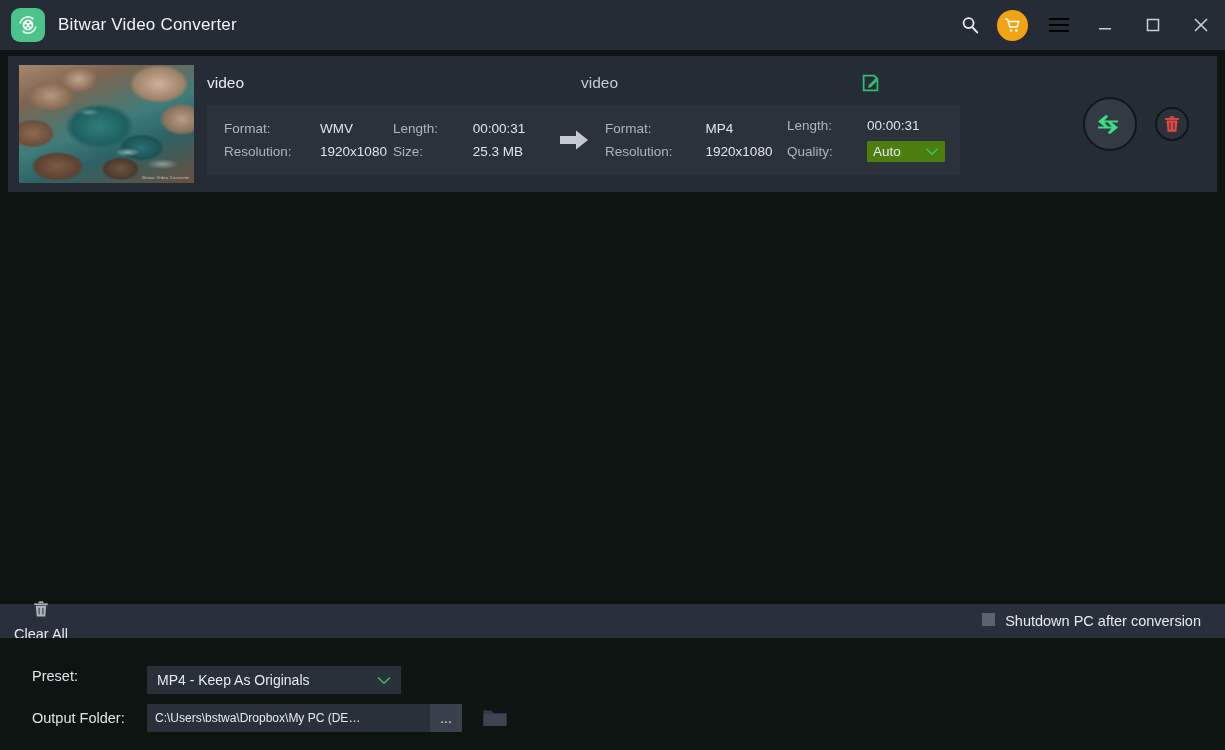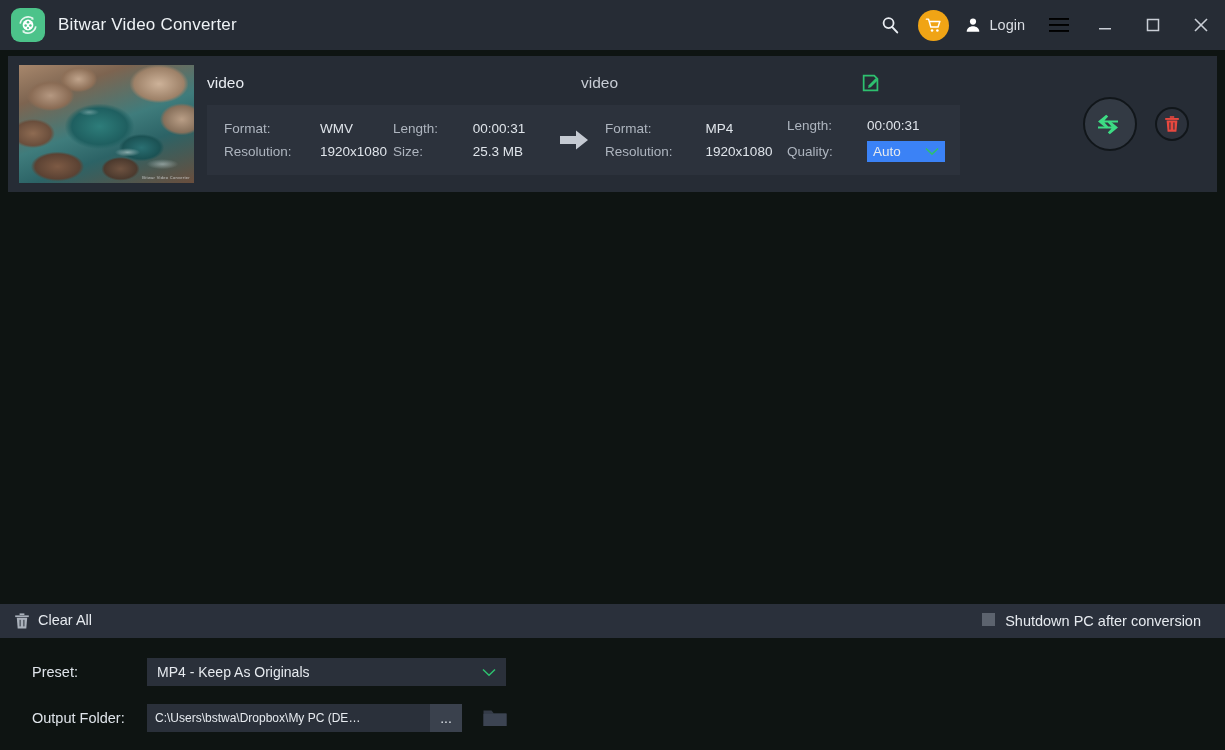--- a/index.html
+++ b/index.html
@@ -148,21 +148,21 @@
   .col-b { width: 150px; }
   .col-b .lbl { width: 62px; }
   .arrow-cell { width: 62px; display: flex; align-items: center; justify-content: center; }
   .col-c { width: 182px; }
   .col-c .lbl { width: 86px; }
   .col-d { width: 170px; }
   .col-d .lbl { width: 68px; }
 
   .qsel {
     display: inline-flex; align-items: center;
-    background: #3b82f6;
+    background: #4d7c0f;
     height: 21px; width: 78px;
     padding: 0 6px;
     cursor: pointer;
   }
   .qsel span { color: #e6eaef; font-size: 13.5px; }
   .qsel .chev { margin-left: auto; }
 
   .card-actions {
     margin-left: auto;
     display: flex; align-items: center; gap: 18px;
@@ -191,22 +191,22 @@
 
   
   .clearbar {
     position: absolute;
     left: 0; top: 604px;
     width: 1225px; height: 34px;
     background: #2a303b;
     display: flex; align-items: center;
   }
   .clear-all {
-    display: flex; gap: 8px;
-    margin-left: 14px; cursor: pointer;
+    display: flex; align-items: center; gap: 8px;
+    margin-left: 14px; cursor: pointer; flex-direction: column;
   }
   .clear-all .txt { color: #e6eaef; font-size: 14.5px; }
   .shutdown {
     margin-left: auto; margin-right: 24px;
     display: flex; align-items: flex-start; gap: 10px;
     cursor: pointer;
   }
   .chk {
     width: 13px; height: 13px;
     background: #5c636e;
@@ -229,21 +229,21 @@
   .f-lbl { color: #dfe4ea; font-size: 14.5px; }
   .preset-lbl { width: 115px; }
   .output-lbl { width: 115px; }
 
   .field {
     background: #2a303a;
     height: 28px;
     display: flex; align-items: center;
     cursor: pointer;
   }
-  .preset-field { width: 359px; padding: 0 10px; }
+  .preset-field { width: 254px; padding: 0 10px; margin-top: 8px; }
   .preset-field .ftxt { color: #e6eaef; font-size: 14px; }
   .preset-field .chev { margin-left: auto; }
 
   .output-field { width: 315px; padding: 0; }
   .output-field .ftxt {
     color: #e6eaef; font-size: 12px;
     padding: 0 8px; flex: 1;
     overflow: hidden; white-space: nowrap;
   }
   .dots-btn {
@@ -287,27 +287,20 @@
           <line x1="13.6" y1="13.4" x2="19" y2="19.2" stroke="#e8ecf1" stroke-width="2.1" stroke-linecap="round"></line>
         </svg>
       </div>
       <div class="cart">
         <svg width="17" height="17" viewBox="0 0 24 24">
           <path d="M2 3h3l3.2 11.2h10.2l2.6-8H6.4" fill="none" stroke="#ffffff" stroke-width="2.1" stroke-linejoin="round" stroke-linecap="round"></path>
           <circle cx="10" cy="19" r="1.8" fill="#ffffff"></circle>
           <circle cx="17.5" cy="19" r="1.8" fill="#ffffff"></circle>
         </svg>
       </div>
-      <div class="login-wrap">
-        <svg width="18" height="18" viewBox="0 0 24 24">
-          <circle cx="12" cy="7.4" r="4.1" fill="#ffffff"></circle>
-          <path d="M3.6 21c0-4.7 3.8-7.5 8.4-7.5s8.4 2.8 8.4 7.5z" fill="#ffffff"></path>
-        </svg>
-        <span class="login-text">Login</span>
-      </div>
       <div class="tb-btn hamb">
         <svg width="22" height="16" viewBox="0 0 22 16">
           <rect class="ico-line" x="1" y="1" width="20" height="1.9"></rect>
           <rect class="ico-line" x="1" y="7" width="20" height="1.9"></rect>
           <rect class="ico-line" x="1" y="13" width="20" height="1.9"></rect>
         </svg>
       </div>
       <div class="tb-btn win-btn">
         <svg width="16" height="16" viewBox="0 0 16 16">
           <rect x="2" y="11" width="12" height="1.5" fill="#c9ced6"></rect>

